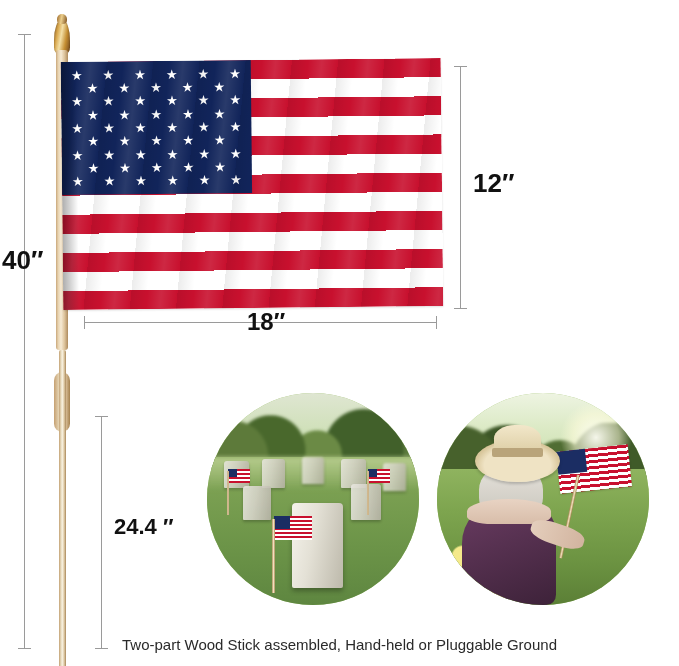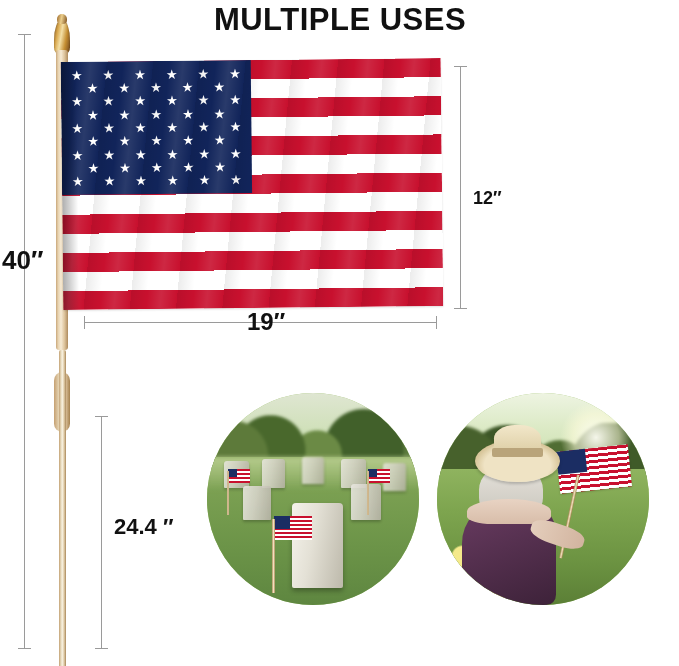--- a/index.html
+++ b/index.html
@@ -39,21 +39,21 @@
 
   
   .dim-label {
     position: absolute;
     color: #111111;
     font-weight: bold;
     font-family: "Liberation Sans", sans-serif;
     white-space: nowrap;
   }
   .dim-30 { left: 2px;   top: 245px; font-size: 26px; }
-  .dim-12 { left: 473px; top: 168px; font-size: 18px; margin-top: 20px; }
+  .dim-12 { left: 473px; top: 168px; font-size: 26px; }
   .dim-18 { left: 247px; top: 308px; font-size: 24px; }
   .dim-135 { left: 114px; top: 514px; font-size: 22px; }
 
   
   .rule {
     position: absolute;
     background: #9a9a9a;
   }
   .rule.v { width: 1px; }
   .rule.h { height: 1px; }
@@ -365,36 +365,35 @@
     font-size: 15px;
     color: #2a2a2a;
     font-family: "Liberation Sans", sans-serif;
   }
 </style>
 </head>
 <body>
 
 <div id="stage">
 
-  <div class="title">MULTIPLE USES</div>
 
   <div class="rule v" style="left:24px; top:34px; height:614px;"></div>
   <div class="cap h" style="left:18px; top:34px;"></div>
   <div class="cap h" style="left:18px; top:648px;"></div>
   <div class="dim-label dim-30">40″</div>
 
   <div class="rule v" style="left:460px; top:66px; height:242px;"></div>
   <div class="cap h" style="left:454px; top:66px;"></div>
   <div class="cap h" style="left:454px; top:308px;"></div>
   <div class="dim-label dim-12">12″</div>
 
   <div class="rule h" style="left:84px; top:322px; width:352px;"></div>
   <div class="cap v" style="left:84px; top:316px;"></div>
   <div class="cap v" style="left:436px; top:316px;"></div>
-  <div class="dim-label dim-18">19″</div>
+  <div class="dim-label dim-18">18″</div>
 
   <div class="rule v" style="left:101px; top:416px; height:232px;"></div>
   <div class="cap h" style="left:95px; top:416px;"></div>
   <div class="cap h" style="left:95px; top:648px;"></div>
   <div class="dim-label dim-135">24.4 ″</div>
 
   <div class="stick-wrap">
     <div class="finial"></div>
     <div class="dowel-top"></div>
     <div class="joint"></div>
@@ -506,14 +505,15 @@
     <div class="w-flagstick"></div>
     <div class="w-hair"></div>
     <div class="w-body"></div>
     <div class="w-shoulder"></div>
     <div class="w-arm"></div>
     <div class="w-hat"></div>
     <div class="w-hat-crown"></div>
     <div class="w-hat-band"></div>
   </div>
 
+  <div class="caption">Two-part Wood Stick assembled, Hand-held or Pluggable Ground</div>
 
 </div>
 
 </body></html>

